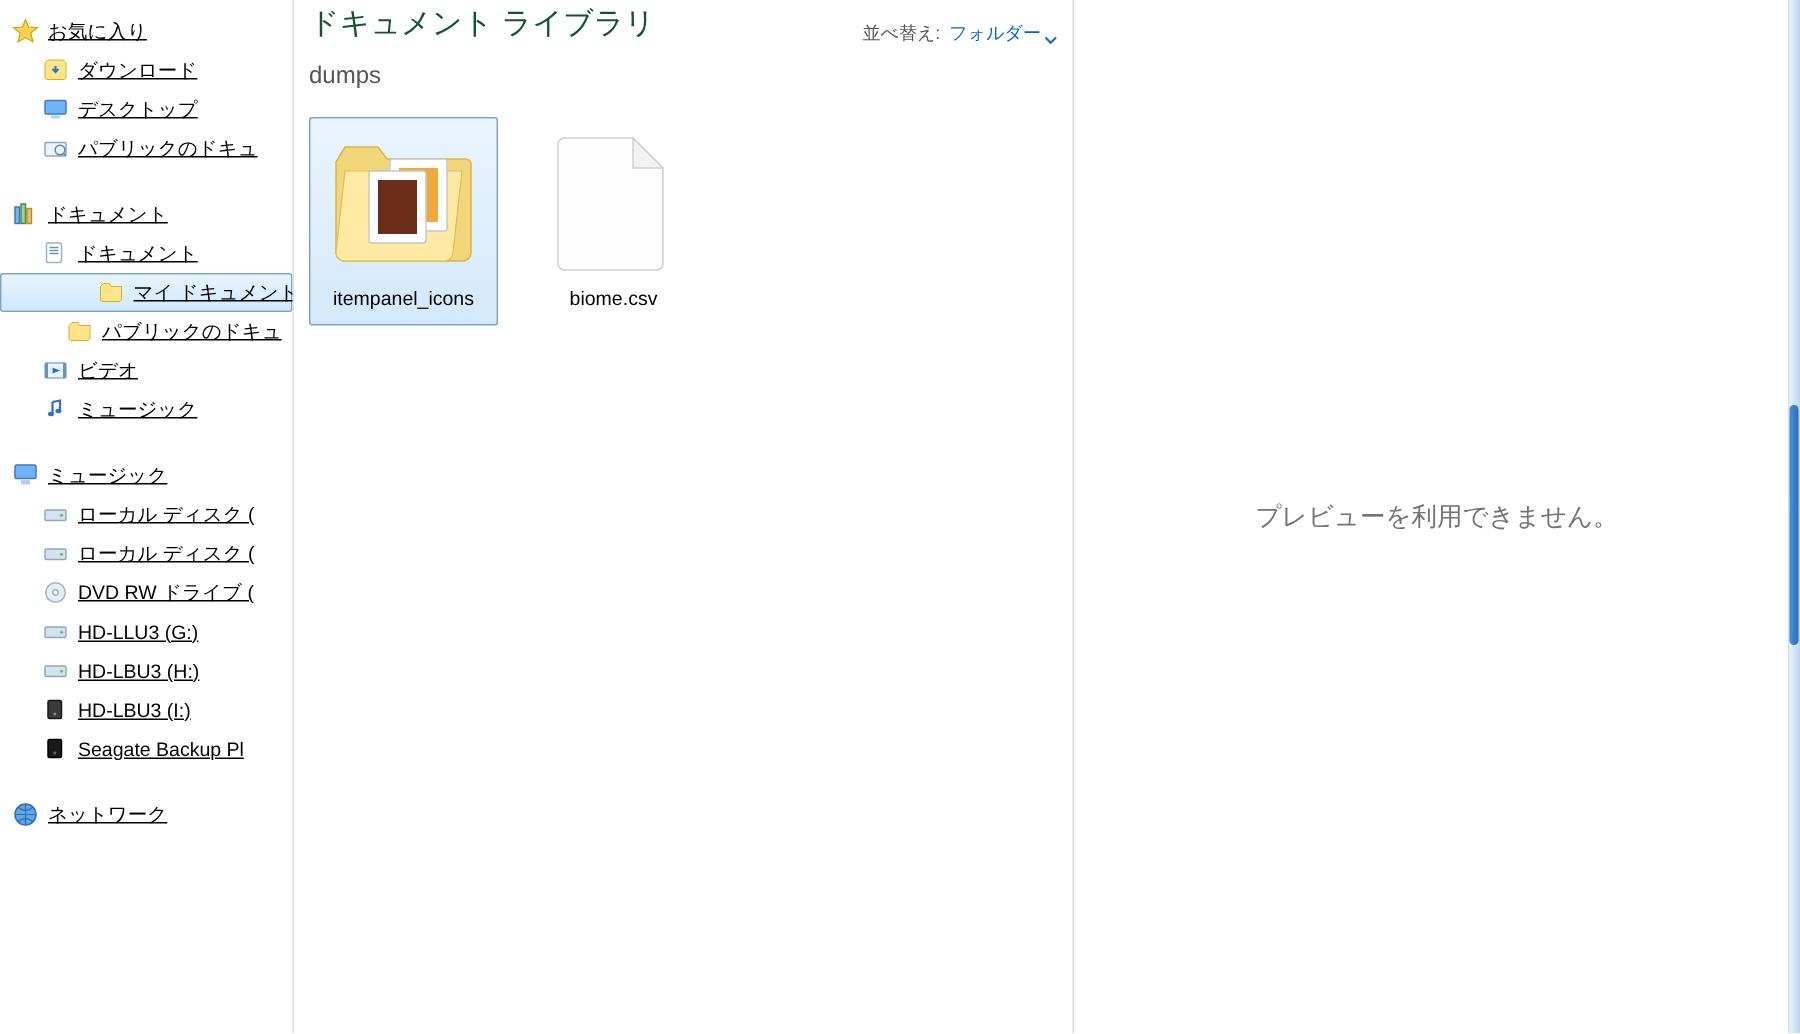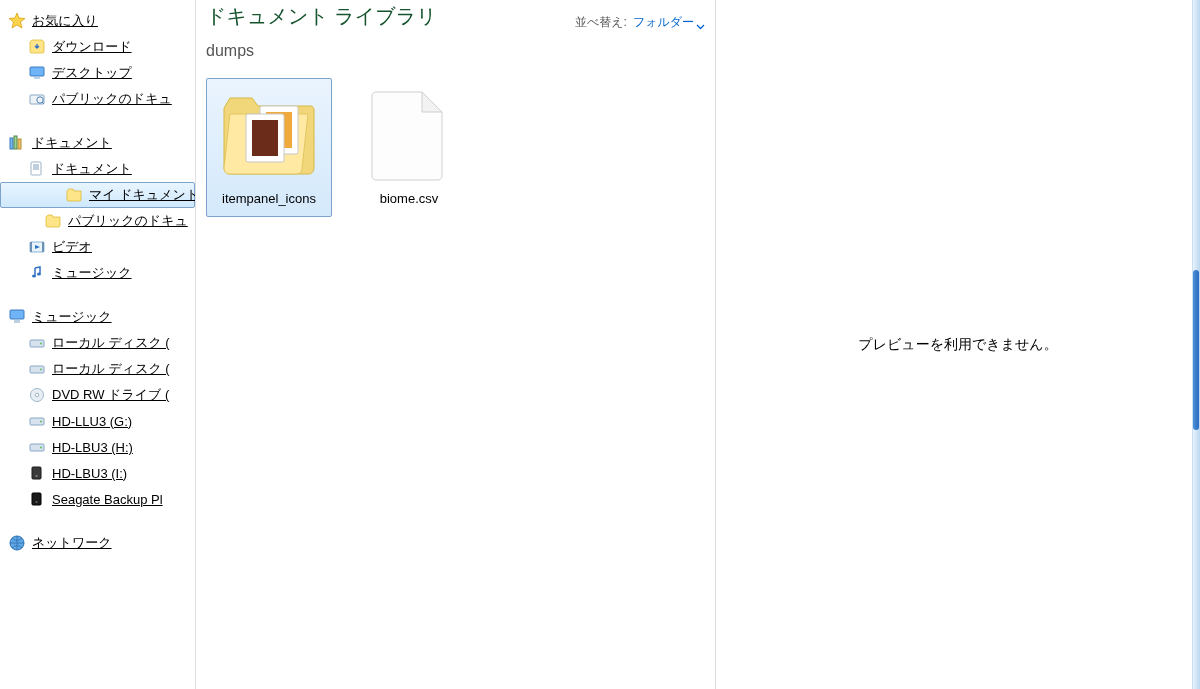--- a/index.html
+++ b/index.html
@@ -112,22 +112,22 @@
 }
 .preview-pane {
   flex: 1;
   background: #fff;
   display: flex;
   align-items: center;
   justify-content: center;
   position: relative;
 }
 .preview-text {
-  color: #000000;
-  font-size: 14px;
+  color: #737373;
+  font-size: 17px;
 }
 .scroll-edge {
   position: absolute;
   right: 0;
   top: 0;
   width: 8px;
   height: 100%;
   background: linear-gradient(to right, #e9f2fb, #bcd7f1);
   border-left: 1px solid #cbdff3;
 }

